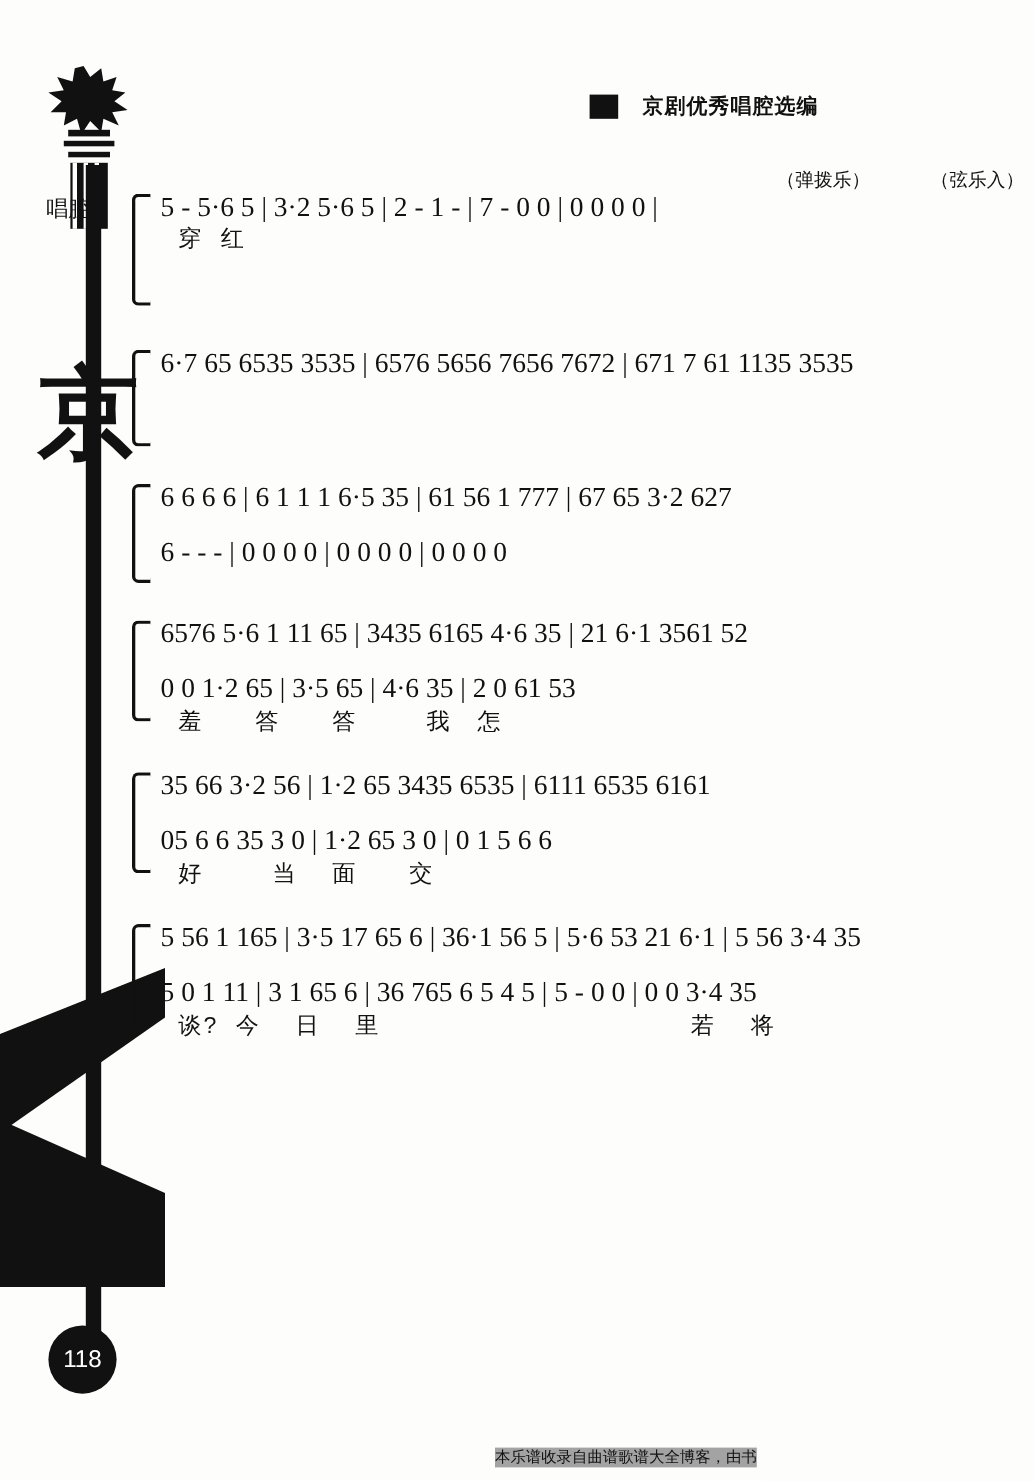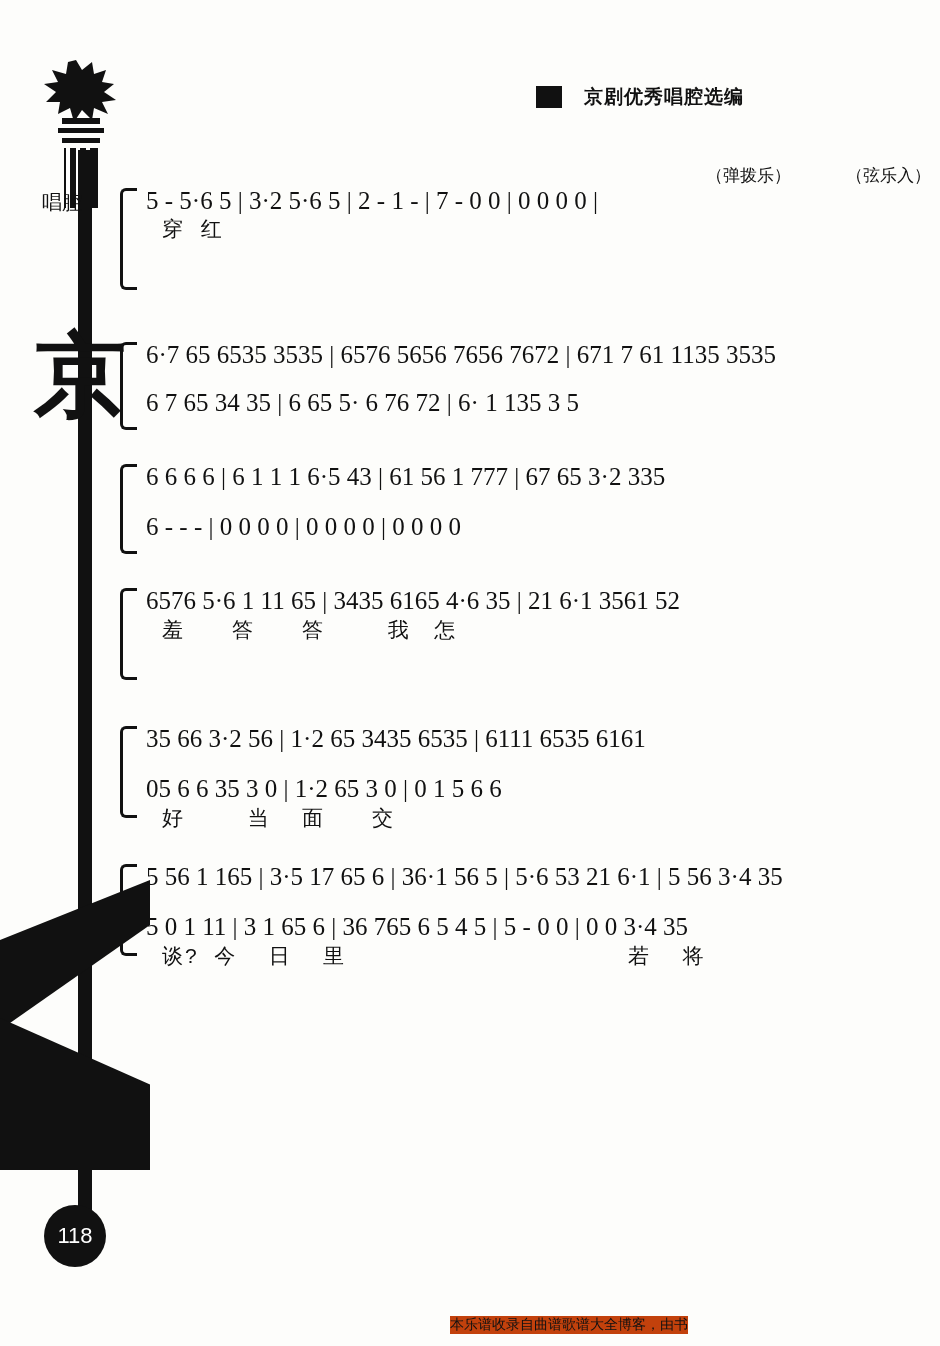--- a/index.html
+++ b/index.html
@@ -44,21 +44,21 @@
   .pagenum{
     position:absolute;left:44px;top:1205px;
     width:62px;height:62px;border-radius:50%;
     background:#111;color:#fff;
     display:flex;align-items:center;justify-content:center;
     font-size:22px;font-family:"Liberation Sans", sans-serif;
   }
 
   
   .score{
-    position:absolute;left:120px;top:162px;width:790px;
+    position:absolute;left:120px;top:150px;width:790px;
   }
   .system{
     position:relative;margin-bottom:14px;
   }
   .sys-inner{position:relative;}
 
   .brace{
     position:absolute;left:0;top:0;width:14px;height:100%;
     border-left:3px solid #111;border-top:3px solid #111;border-bottom:3px solid #111;
     border-radius:6px 0 0 6px;
@@ -95,21 +95,21 @@
   .annot{
     font-size:17px;font-family:"Liberation Sans", sans-serif;color:#111;
     white-space:pre;
     padding-left:26px;
   }
 
   
   .footer-strip{
     position:absolute;left:450px;top:1316px;
     font-size:14px;font-family:"Liberation Sans", sans-serif;color:#111;
-    background:#c2410c;
+    background:#a3a3a3;
   }
   .watermark{
     position:absolute;right:18px;top:1384px;
     font-size:13px;font-family:"Liberation Sans", sans-serif;color:#555;
   }
   .blackwedge{
     position:absolute;left:0;top:880px;width:150px;height:150px;
     background:#111;
     clip-path:polygon(0 40%,100% 0,100% 30%,0 100%);
   }
@@ -157,52 +157,52 @@
         <div class="brace" style="height:96px;"></div>
         <div class="stave" style="position:relative;margin-top:26px;">
           <span class="rowlabel" style="top:4px;">唱腔</span>
           <span class="notes">5 - 5·6 5 | 3·2 5·6 5 | 2 -  1  -  | 7 - 0 0 | 0 0 0 0 |</span>
         </div>
         <div class="lyric">穿  红</div>
       </div>
     </div>
 
 
-    <div class="system" style="margin-top:34px;">
+    <div class="system" style="margin-top:22px;">
       <div class="sys-inner" style="min-height:96px;">
         <div class="brace" style="height:82px;"></div>
         <div class="stave upper">
           <span class="notes">6·7 65 6535 3535 | 6576 5656 7656 7672 | 671 7 61 1135 3535</span>
-        </div>
-        <div class="stave" style="margin-top:22px;">
-          <span class="notes">6 7 65 34  35 | 6 65 5· 6 76 72 | 6· 1  135 3 5</span>
         </div>
         <div class="lyric"></div>
       </div>
     </div>
 
     <div class="system" style="margin-top:26px;">
       <div class="sys-inner" style="min-height:100px;">
         <div class="brace" style="height:84px;"></div>
         <div class="stave upper">
-          <span class="notes">6 6 6 6 | 6 1 1 1 6·5 43 | 61 56 1 777 | 67 65 3·2 335</span>
+          <span class="notes">6 6 6 6 | 6 1 1 1 6·5 35 | 61 56 1 777 | 67 65 3·2 627</span>
         </div>
         <div class="stave" style="margin-top:24px;">
           <span class="notes">6 - - - | 0 0 0    0 | 0 0 0 0 | 0 0 0  0</span>
         </div>
         <div class="lyric"></div>
       </div>
     </div>
 
     <div class="system" style="margin-top:24px;">
       <div class="sys-inner" style="min-height:116px;">
         <div class="brace" style="height:86px;"></div>
         <div class="stave upper">
           <span class="notes">6576 5·6 1 11 65 | 3435 6165 4·6 35 | 21 6·1 3561 52</span>
         </div>
+        <div class="stave" style="margin-top:24px;">
+          <span class="notes">0     0   1·2 65 | 3·5 65 | 4·6 35 | 2 0   61  53</span>
+        </div>
         <div class="lyric">羞      答      答        我   怎</div>
       </div>
     </div>
 
     <div class="system" style="margin-top:22px;">
       <div class="sys-inner" style="min-height:116px;">
         <div class="brace" style="height:86px;"></div>
         <div class="stave upper">
           <span class="notes">35 66 3·2 56 | 1·2 65 3435 6535 | 6111 6535 6161</span>
         </div>

